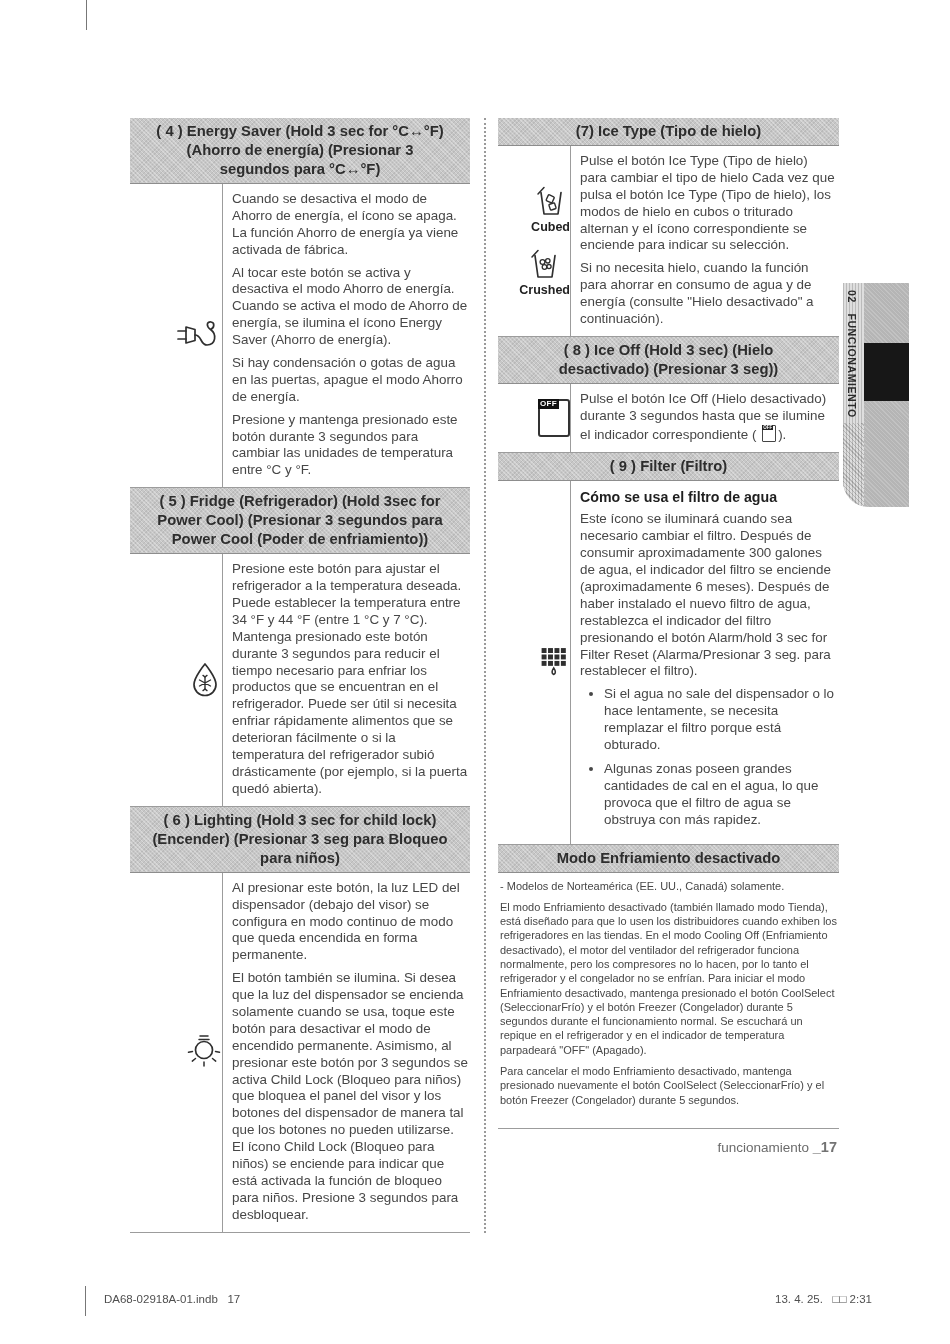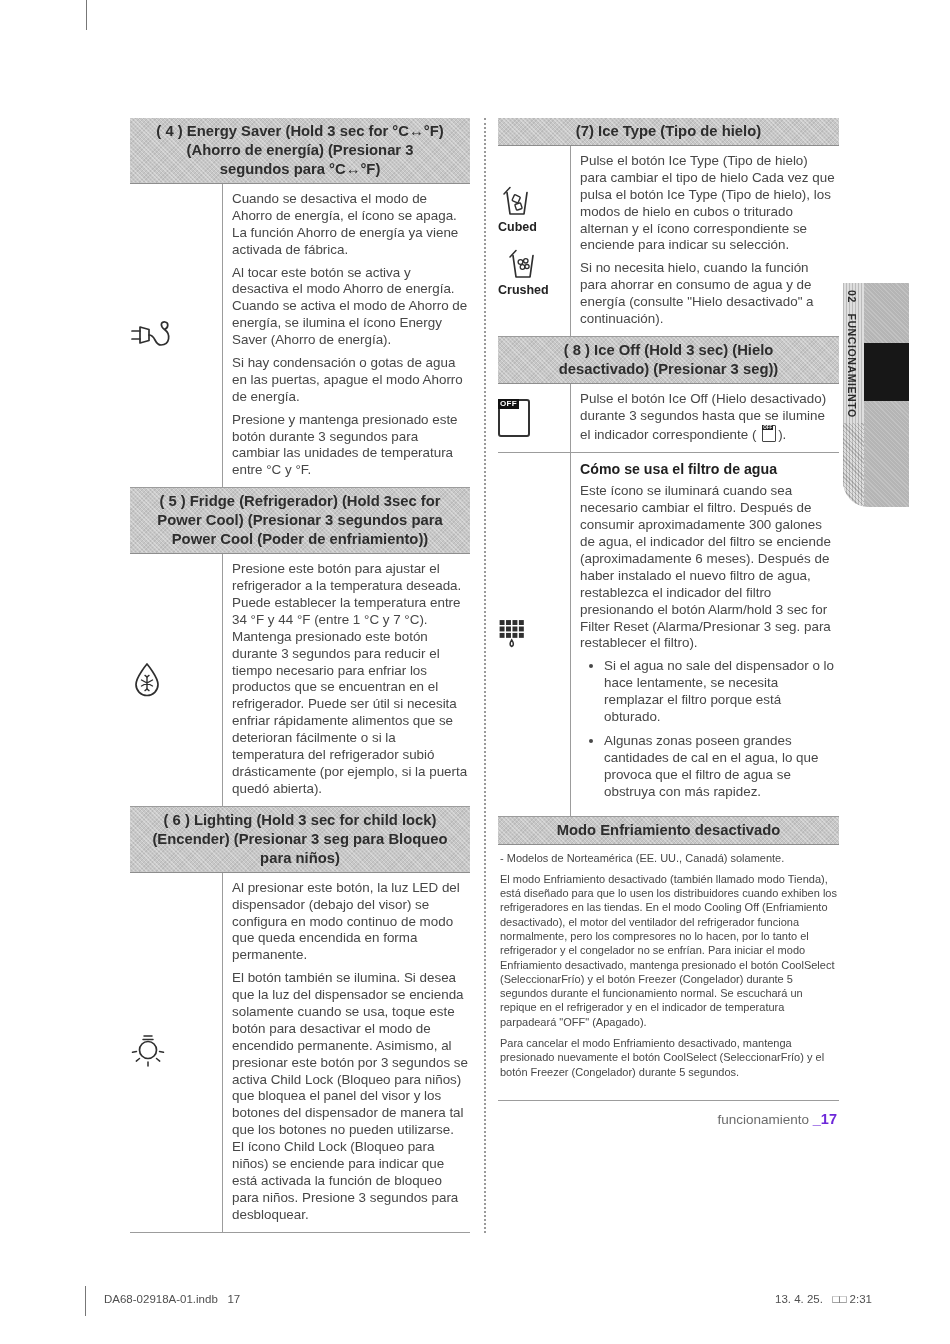--- a/index.html
+++ b/index.html
@@ -18,34 +18,34 @@
   .sec-header{
     background-color:#c7c7c7;
     background-image:
       repeating-linear-gradient(45deg, rgba(255,255,255,.30) 0 1px, transparent 1px 3px),
       repeating-linear-gradient(-45deg, rgba(0,0,0,.07) 0 1px, transparent 1px 3px);
     border-bottom:1px solid #8d8d8d;
     text-align:center;font-weight:bold;font-size:14.8px;line-height:19px;
     color:#2d2d2d;padding:4px 22px;
   }
   .sec-body{display:flex;border-bottom:1px solid #9c9c9c;}
-  .icon-cell{flex:none;display:flex;flex-direction:column;align-items:flex-start;justify-content:center;gap:14px;}
+  .icon-cell{flex:none;display:flex;flex-direction:column;align-items:flex-end;justify-content:center;gap:14px;}
   .col-left .icon-cell{width:92px;}
   .col-right .icon-cell{width:72px;}
   .text-cell{flex:1;border-left:1px solid #9c9c9c;padding:7px 2px 8px 9px;font-size:13.4px;line-height:1.26;}
   .text-cell p{margin:0 0 6px 0;}
   .text-cell p:last-child{margin-bottom:0;}
   .subhead{font-weight:bold;color:#1f1f1f;font-size:14.2px;margin:1px 0 5px 0;}
   ul.bullets{margin:4px 0 2px 0;padding-left:24px;}
   ul.bullets li{margin-bottom:7px;}
   .plain-body{font-size:11px;line-height:1.3;padding:6px 0 10px 2px;}
   .plain-body p{margin:0 0 7px 0;}
 
   .pagefoot{border-top:1px solid #9c9c9c;margin-top:4px;padding:10px 2px 0 0;text-align:right;font-size:13.5px;color:#6b6b6b;}
-  .pagefoot b{color:#6d28d9;font-size:14.5px;}
+  .pagefoot b{color:#737373;font-size:14.5px;}
 
   .icon-label{font-size:12.5px;font-weight:bold;color:#222;margin-top:3px;text-align:center;}
   .icon-group{display:flex;flex-direction:column;align-items:center;}
 
   
   .iceoff{position:relative;width:28px;height:34px;border:2px solid #333;border-radius:3px;background:#fff;}
   .iceoff .off-tag{position:absolute;top:-2px;left:-2px;background:#111;color:#fff;font-size:8px;font-weight:bold;line-height:10px;padding:0 2px;letter-spacing:.3px;}
   .iceoff-mini{display:inline-block;vertical-align:-3px;position:relative;width:12px;height:15px;border:1px solid #444;border-radius:1px;background:#fff;margin:0 2px;}
   .iceoff-mini .off-tag{position:absolute;top:-1px;left:-1px;background:#222;color:#fff;font-size:4.5px;font-weight:bold;line-height:5px;padding:0 1px;}
 
@@ -182,20 +182,21 @@
             </div>
           </div>
           <div class="text-cell">
             <p><span>Pulse el botón Ice Off (Hielo desactivado) durante 3 segundos hasta que se ilumine el indicador correspondiente (</span>
               <span class="iceoff-mini"><span class="off-tag">OFF</span></span><span>).</span></p>
           </div>
         </div>
       </div>
 
       <div class="section">
+        <div class="sec-header">( 9 ) Filter (Filtro)</div>
         <div class="sec-body">
           <div class="icon-cell">
             <svg width="30" height="30" viewBox="0 0 27 28">
               <g fill="#2f2f2f">
                 <rect x="1" y="1" width="4.6" height="4.6"></rect>
                   <rect x="7" y="1" width="4.6" height="4.6"></rect>
                   <rect x="13" y="1" width="4.6" height="4.6"></rect>
                   <rect x="19" y="1" width="4.6" height="4.6"></rect>
                 <rect x="1" y="7" width="4.6" height="4.6"></rect>
                   <rect x="7" y="7" width="4.6" height="4.6"></rect>

